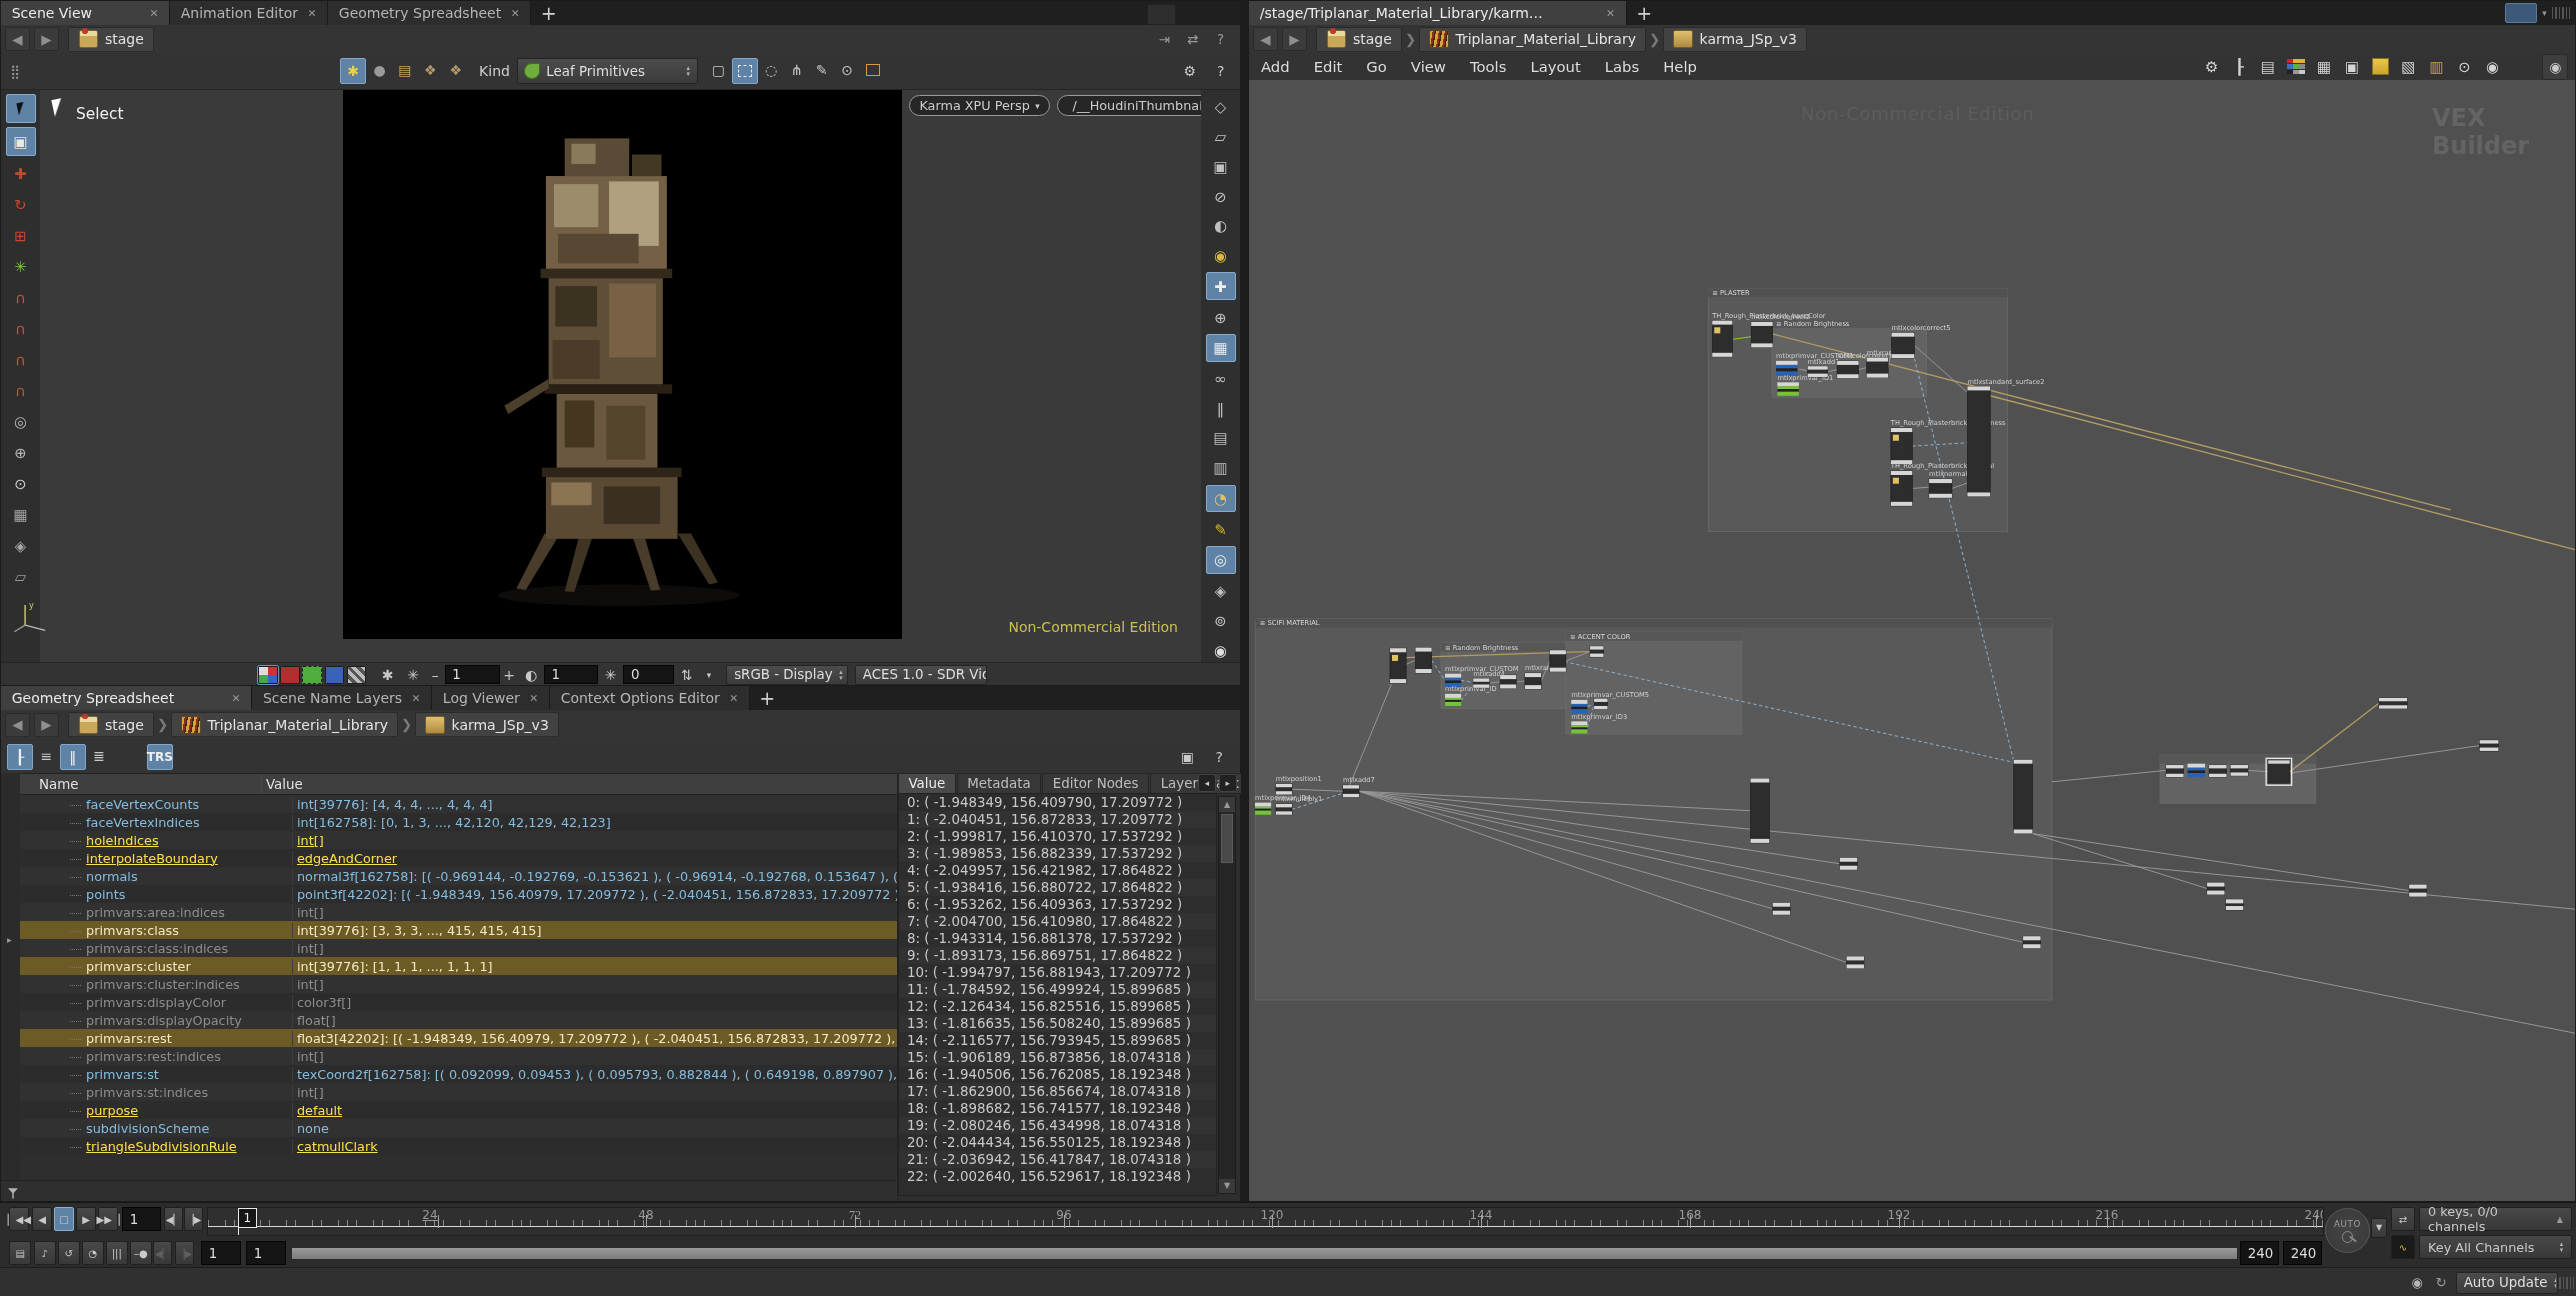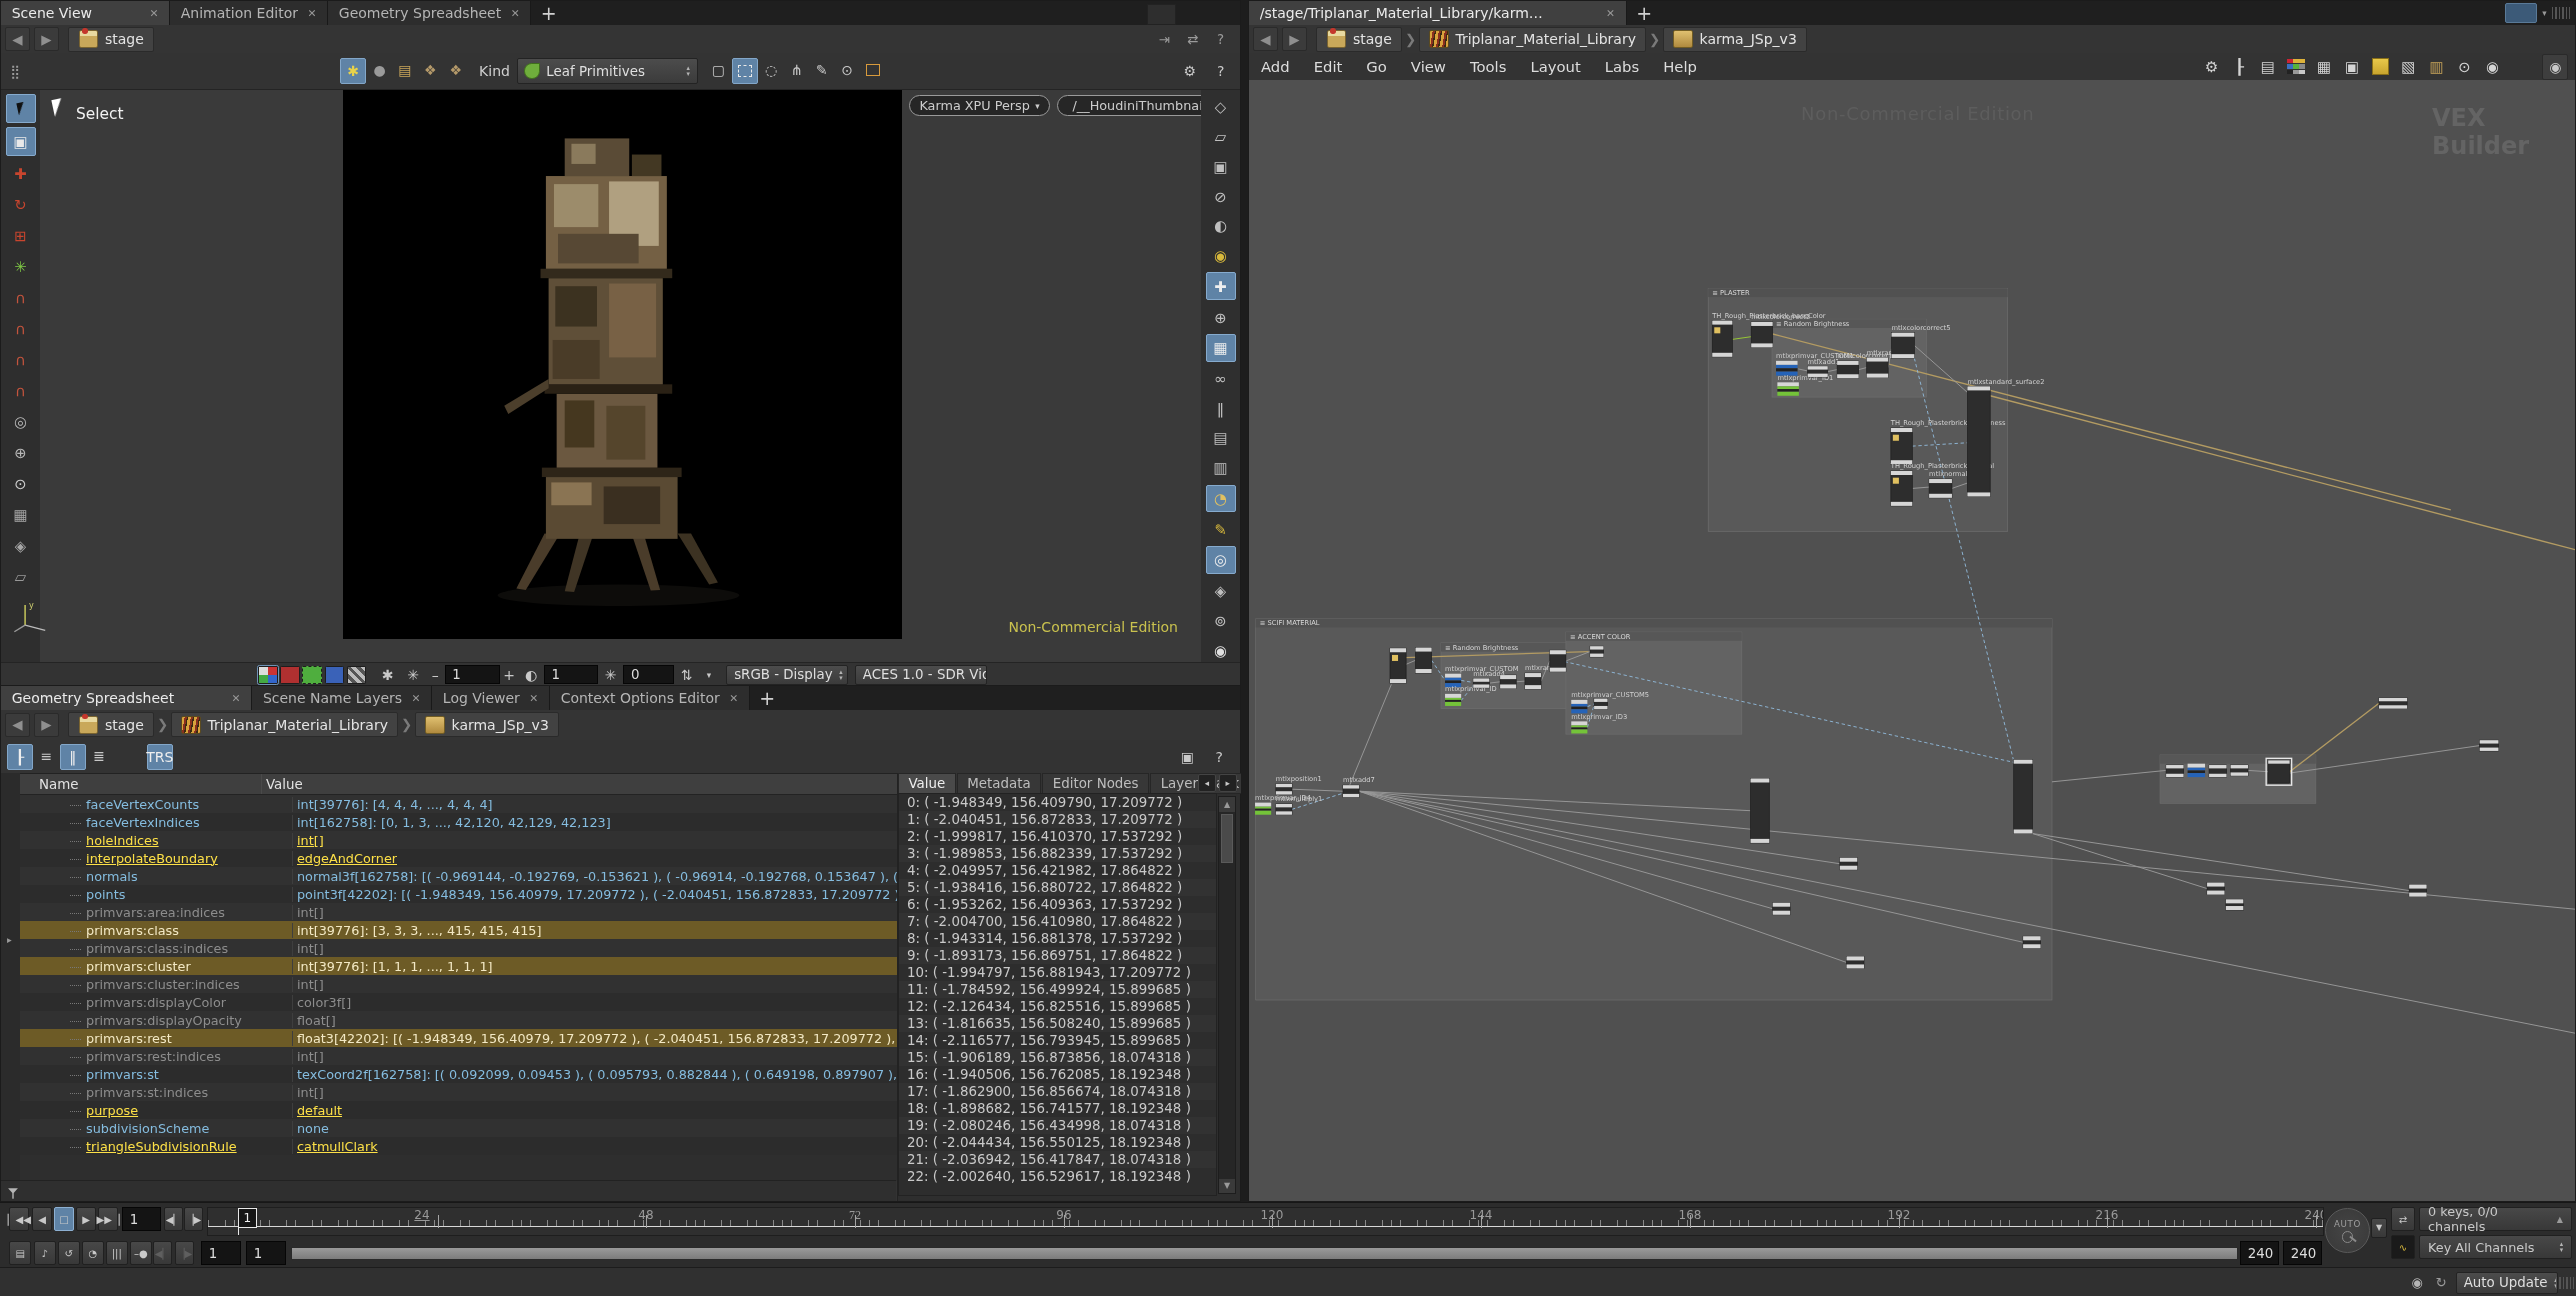--- a/index.html
+++ b/index.html
@@ -331,21 +331,21 @@
         <span class="cicon icon-box"></span>
         <span>karma_JSp_v3</span>
       </span>
     </div>
   <div class="tb" style="top:54px;height:33px;">
     <span id="ss-icons" style="display:flex;margin-left:5.4px;">
         <span class="tbtn on" style="color: rgb(238, 238, 238);">┠</span>
         <span class="tbtn" style="color: rgb(200, 200, 200);">≡</span>
         <span class="tbtn on" style="color: rgb(238, 238, 238);">‖</span>
         <span class="tbtn" style="color: rgb(200, 200, 200);">≣</span>
-        <span class="tbtn on" style="color: rgb(238, 238, 238); font-size: 14px; font-weight: normal; margin-left: 35px;">TRS</span>
+        <span class="tbtn on" style="color: rgb(238, 238, 238); font-size: 12px; font-weight: bold; margin-left: 35px;">TRS</span>
       </span>
     <span class="ico abs" style="left:646px;top:64px;">
         <span class="funnel"></span>
       </span>
     <span style="margin-left:auto;display:flex;gap:6.7px;margin-right:8px;">
       <span class="tbtn">▣</span>
       <span class="tbtn">?</span>
     </span>
   </div>
 
@@ -805,21 +805,21 @@
   <span class="pb-btn" style="left:76px;top:4px;width:20px;">▶</span>
   <span class="pb-btn" style="left:98px;top:4px;width:20px;">▶▶▕</span>
   <span class="fld" style="position:absolute;left:122px;top:4px;width:39px;height:24px;">1</span>
   <span class="pb-btn" style="left:164px;top:4px;width:19px;">◀▏</span>
   <span class="pb-btn" style="left:184px;top:4px;width:19px;">▕▶</span>
 
   <div id="ruler">
     <div class="minor"></div>
       <div class="line"></div>
     <div id="ruler-labels">
-        <span class="rlabel" style="left: 214px; text-decoration: underline;">24</span>
+        <span class="rlabel" style="left: 222px; text-decoration: underline;">24</span>
         <span class="rtick" style="left: 230px;"></span>
         <span class="rlabel" style="left: 438px;">48</span>
         <span class="rtick" style="left: 438px;"></span>
         <span class="rlabel" style="left: 647px; font-family: Liberation Serif, serif;">72</span>
         <span class="rtick" style="left: 647px;"></span>
         <span class="rlabel" style="left: 856px;">96</span>
         <span class="rtick" style="left: 856px;"></span>
         <span class="rlabel" style="left: 1064px;">120</span>
         <span class="rtick" style="left: 1064px;"></span>
         <span class="rlabel" style="left: 1273px;">144</span>

